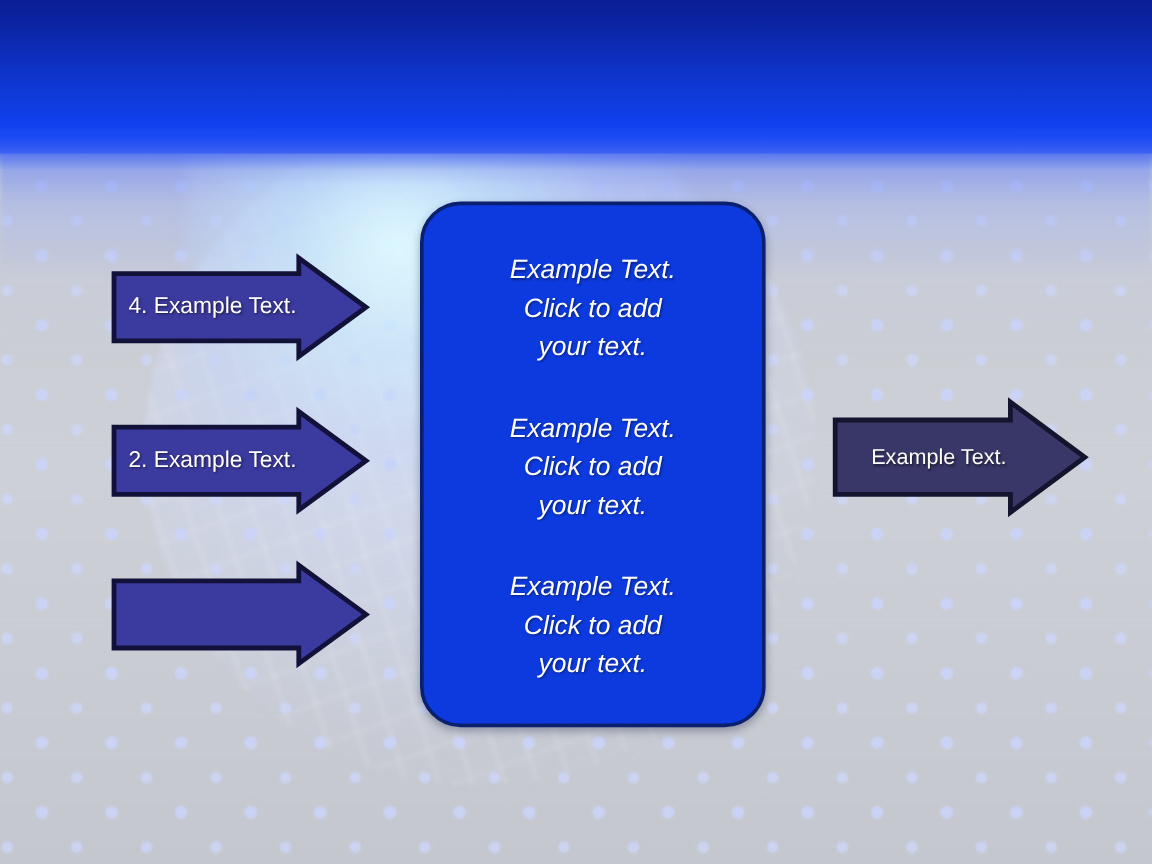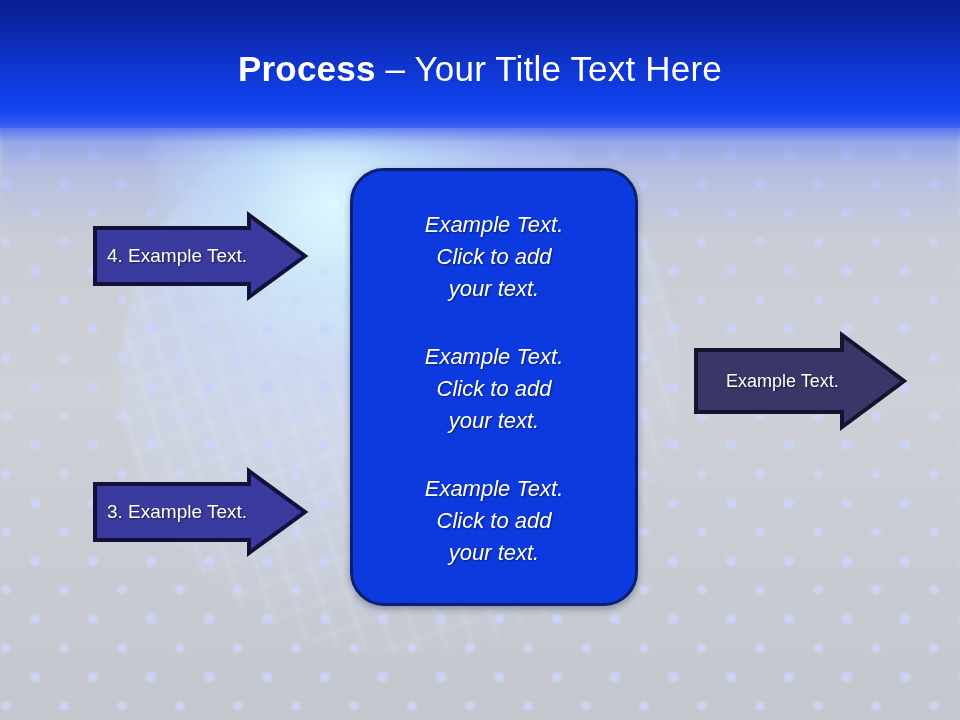--- a/index.html
+++ b/index.html
@@ -202,35 +202,39 @@
 <div id="slide">
 
   <div class="bg-base"></div>
   <div class="bg-globe"></div>
   <div class="bg-dots"></div>
   <div class="bg-wash"></div>
   <div class="bg-glow"></div>
 
   <div class="header-band"></div>
   <div class="header-fade"></div>
-  <div class="slide-title"><span class="strong">Process</span><span class="light"> – Your Title Text Here</span></div>
 
   <div class="arrow arrow-left-1">
     <svg width="214" height="88" viewBox="0 0 214 88">
       <polygon points="2,16 156,16 156,3 212,44 156,85 156,72 2,72" fill="#3b3a9e" stroke="#12113a" stroke-width="4" stroke-linejoin="miter"></polygon>
     </svg>
     <span class="arrow-label">4. Example Text.</span>
   </div>
 
+  <div class="arrow arrow-left-2">
+    <svg width="214" height="88" viewBox="0 0 214 88">
+      <polygon points="2,16 156,16 156,3 212,44 156,85 156,72 2,72" fill="#3b3a9e" stroke="#12113a" stroke-width="4" stroke-linejoin="miter"></polygon>
+    </svg>
+    <span class="arrow-label">2. Example Text.</span>
+  </div>
 
   <div class="arrow arrow-left-3">
     <svg width="214" height="88" viewBox="0 0 214 88">
       <polygon points="2,16 156,16 156,3 212,44 156,85 156,72 2,72" fill="#3b3a9e" stroke="#12113a" stroke-width="4" stroke-linejoin="miter"></polygon>
     </svg>
-    <span class="arrow-label">3. Example Text.</span>
   </div>
 
   <div class="center-box">
     <div class="center-para">Example Text.
 Click  to add
 your text.</div>
     <div class="center-para">Example Text.
 Click  to add
 your text.</div>
     <div class="center-para">Example Text.

